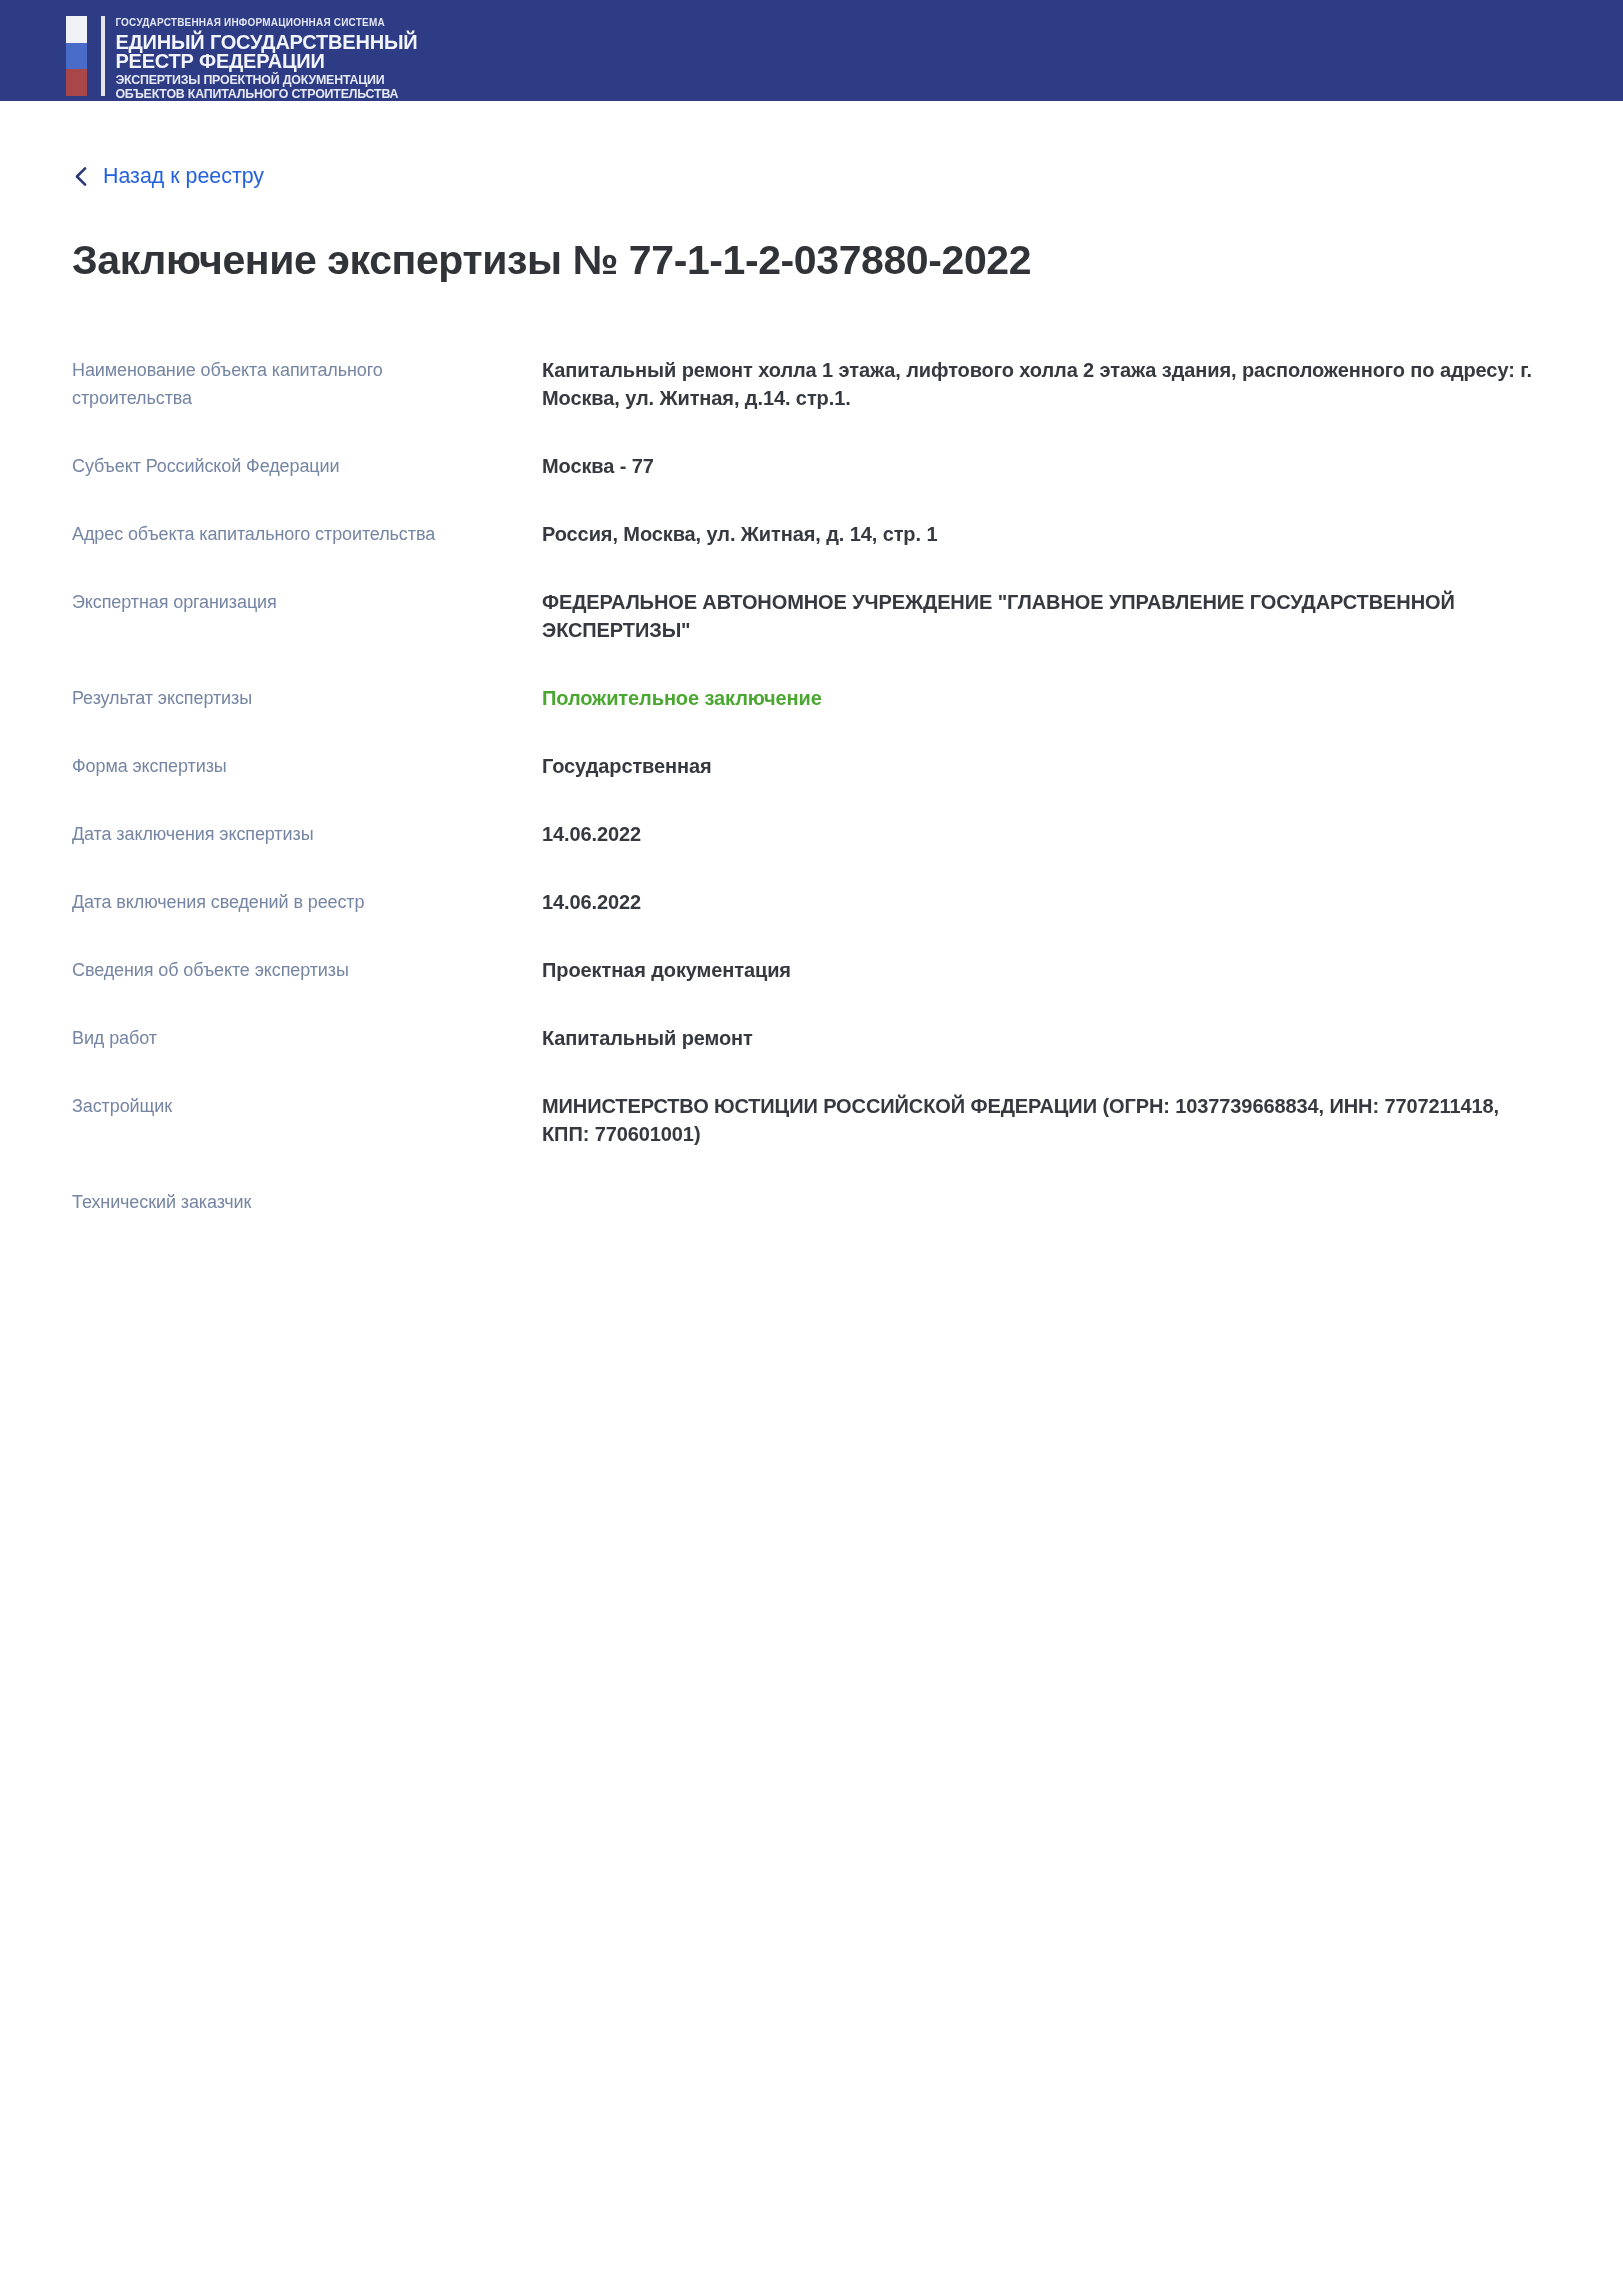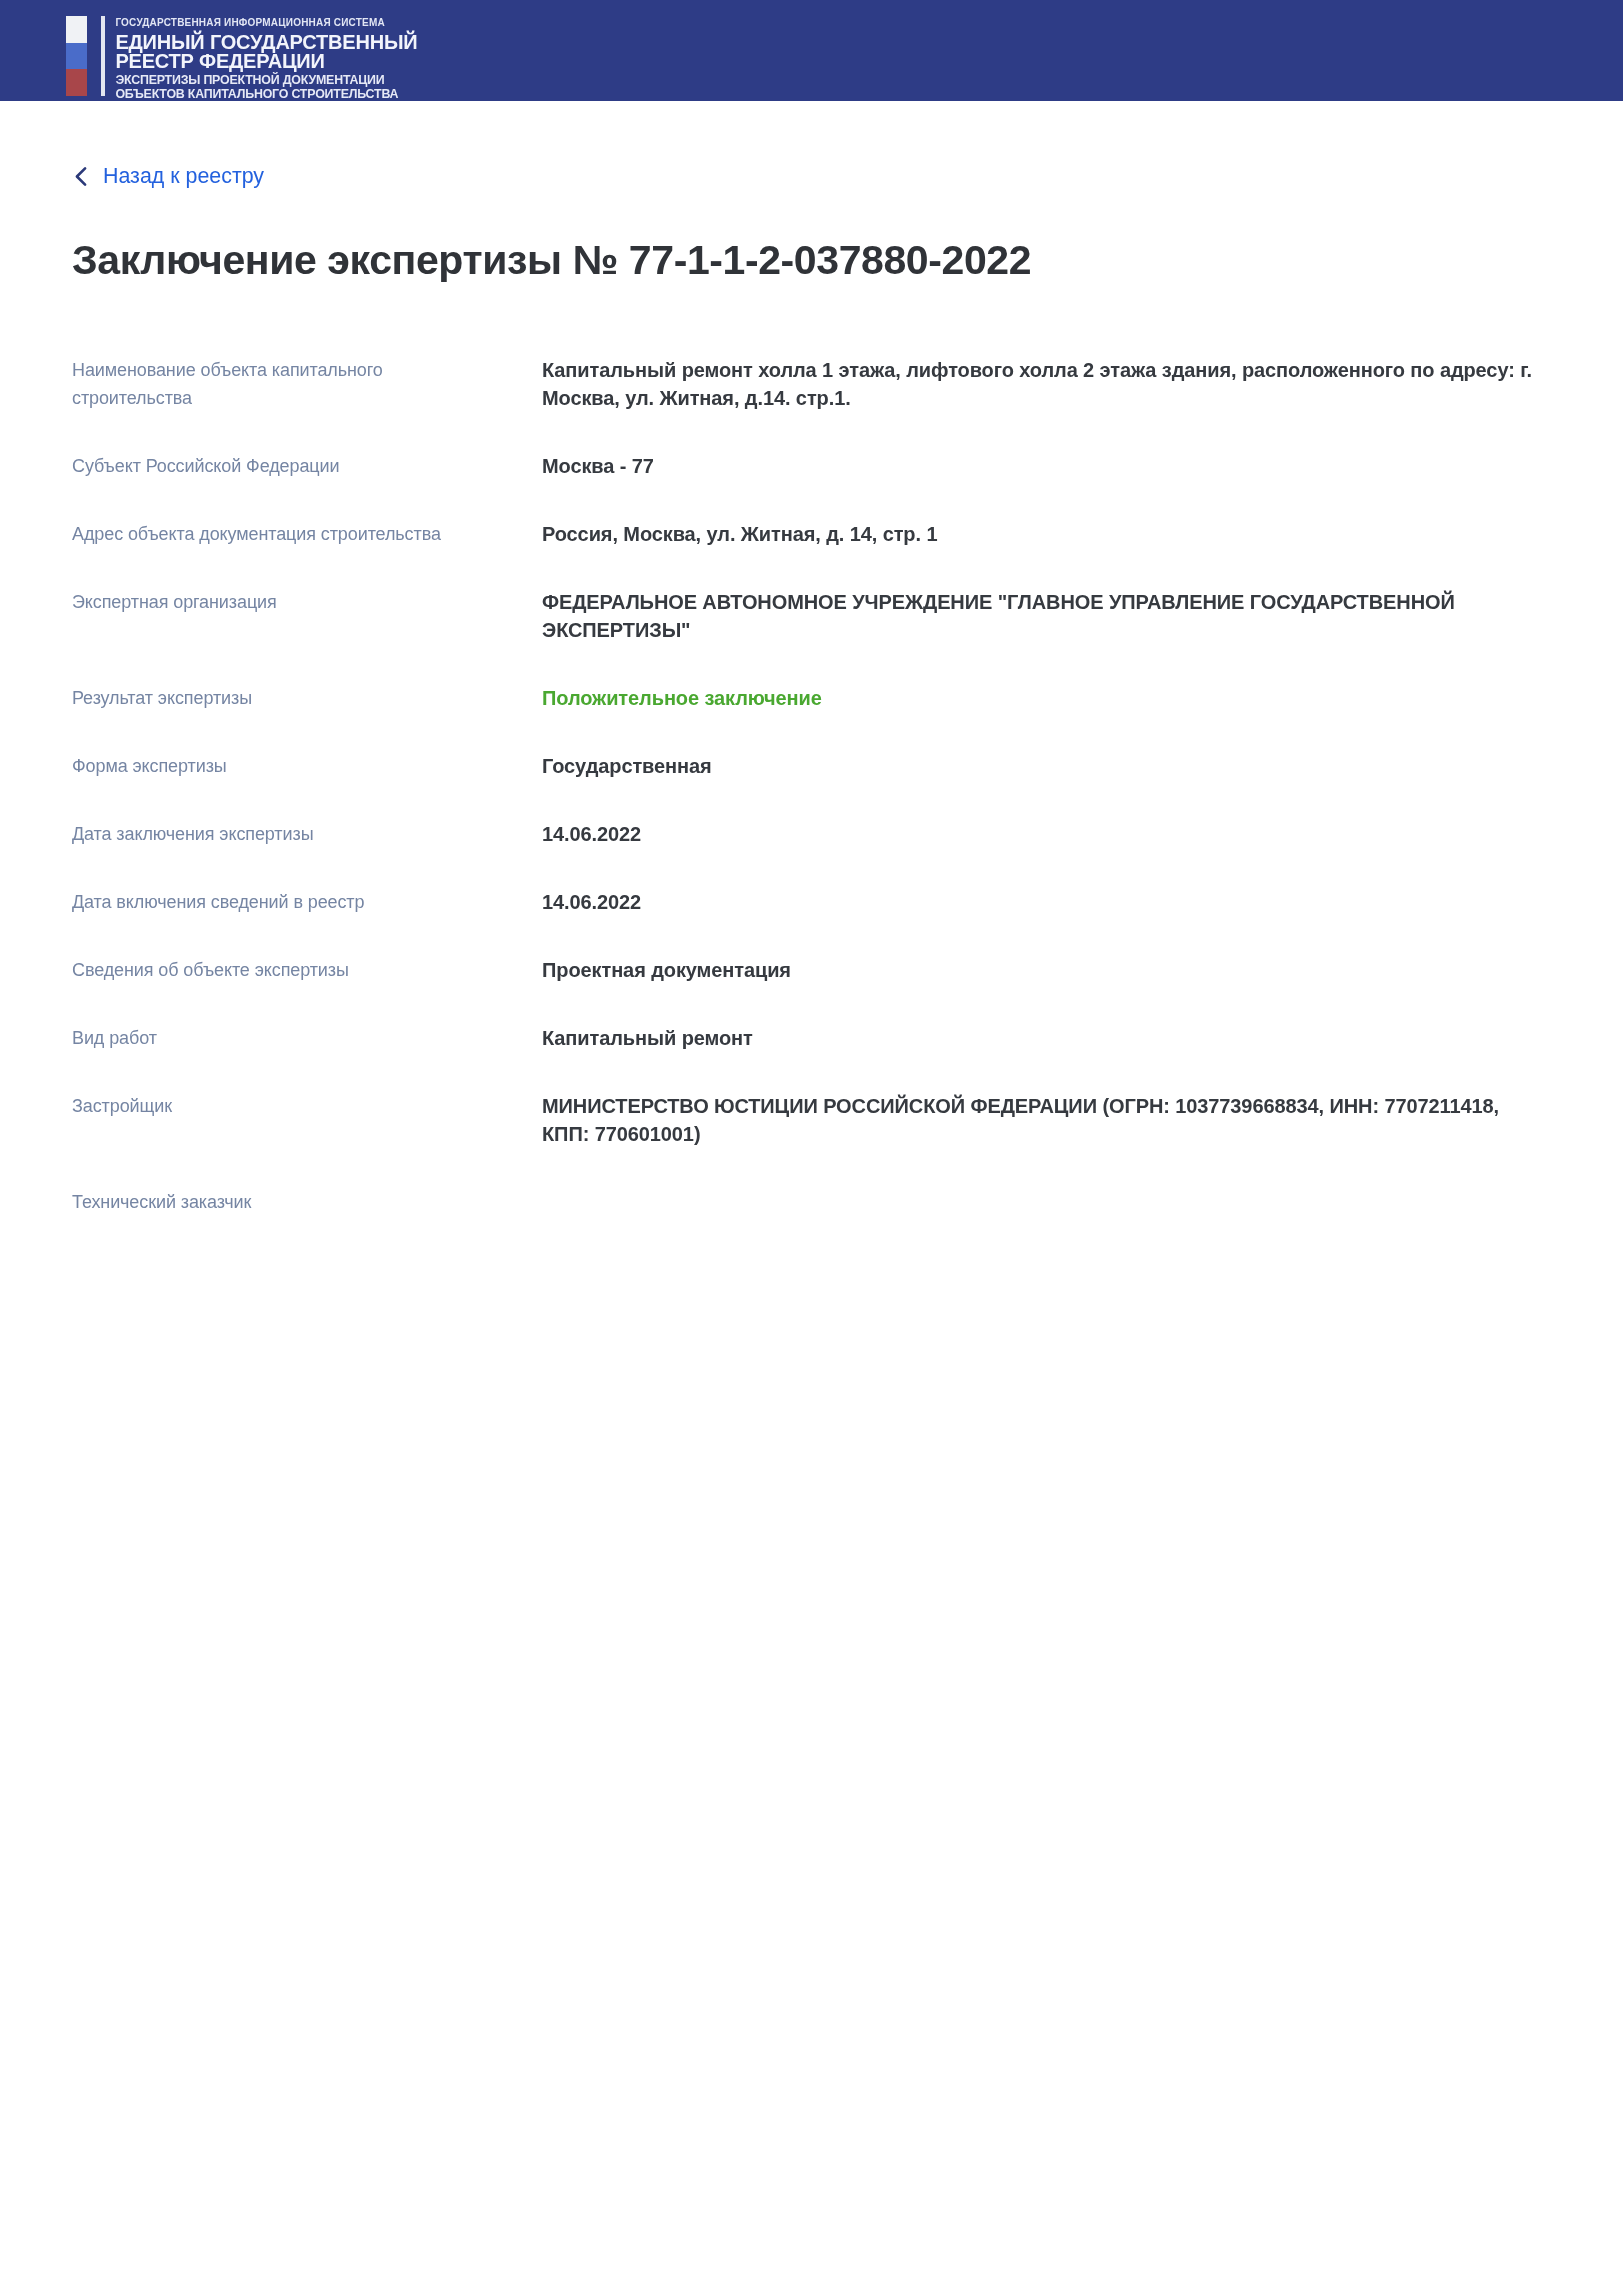--- a/index.html
+++ b/index.html
@@ -163,21 +163,21 @@
     <div class="detail-label">Наименование объекта капитального строительства</div>
     <div class="detail-value">Капитальный ремонт холла 1 этажа, лифтового холла 2 этажа здания, расположенного по адресу: г. Москва, ул. Житная, д.14. стр.1.</div>
   </div>
 
   <div class="detail-row">
     <div class="detail-label">Субъект Российской Федерации</div>
     <div class="detail-value">Москва - 77</div>
   </div>
 
   <div class="detail-row">
-    <div class="detail-label">Адрес объекта документация строительства</div>
+    <div class="detail-label">Адрес объекта капитального строительства</div>
     <div class="detail-value">Россия, Москва, ул. Житная, д. 14, стр. 1</div>
   </div>
 
   <div class="detail-row">
     <div class="detail-label">Экспертная организация</div>
     <div class="detail-value">ФЕДЕРАЛЬНОЕ АВТОНОМНОЕ УЧРЕЖДЕНИЕ "ГЛАВНОЕ УПРАВЛЕНИЕ ГОСУДАРСТВЕННОЙ ЭКСПЕРТИЗЫ"</div>
   </div>
 
   <div class="detail-row">
     <div class="detail-label">Результат экспертизы</div>

